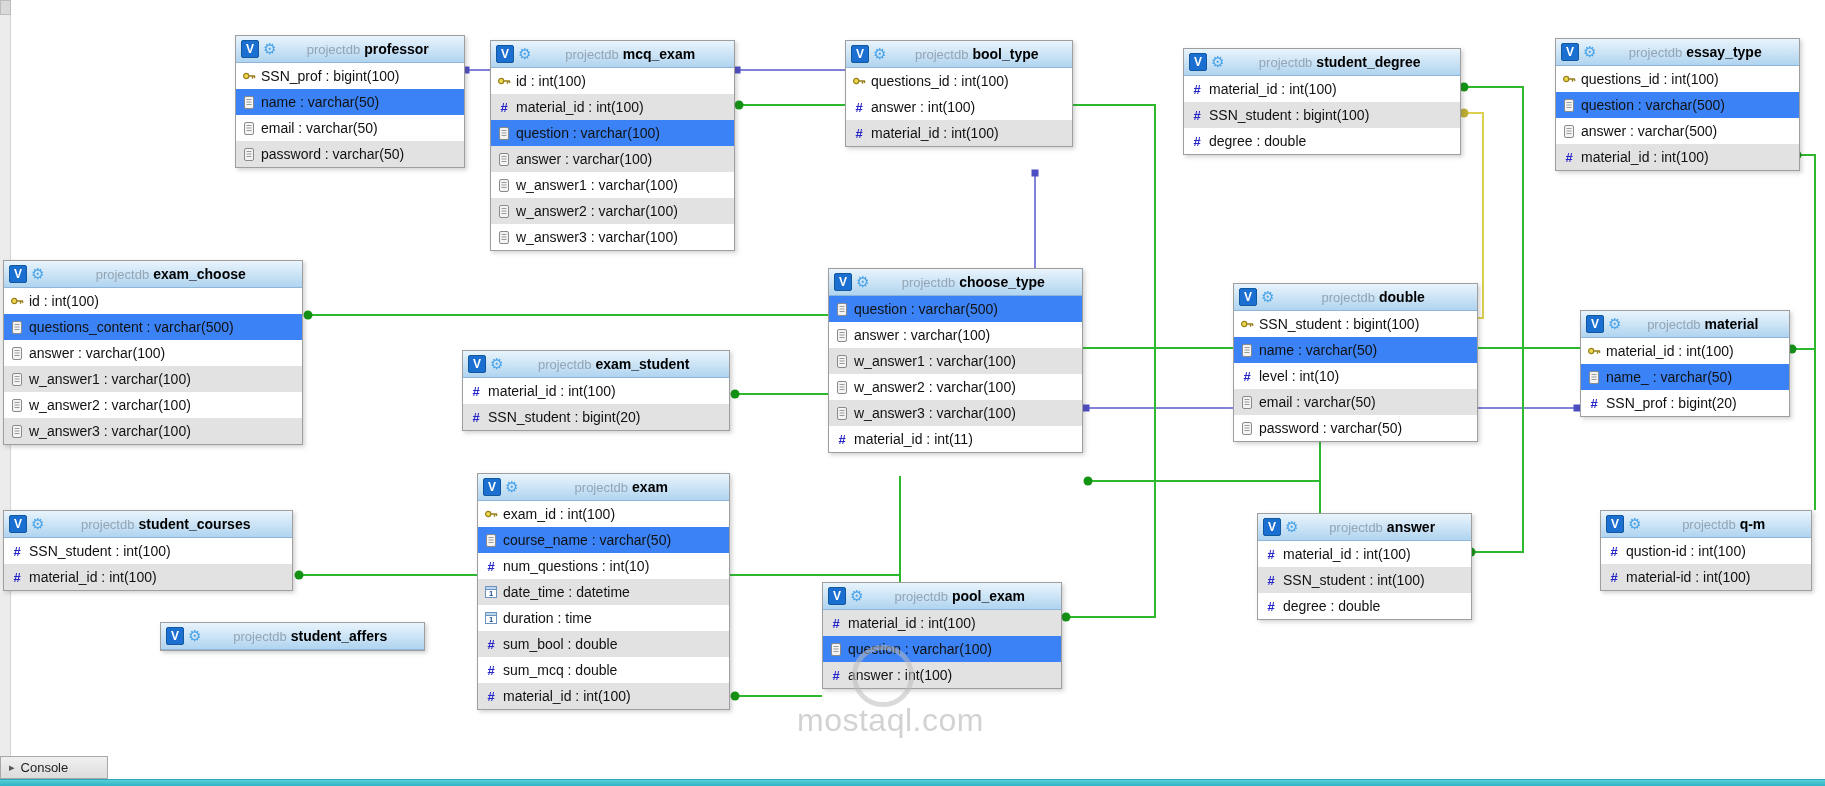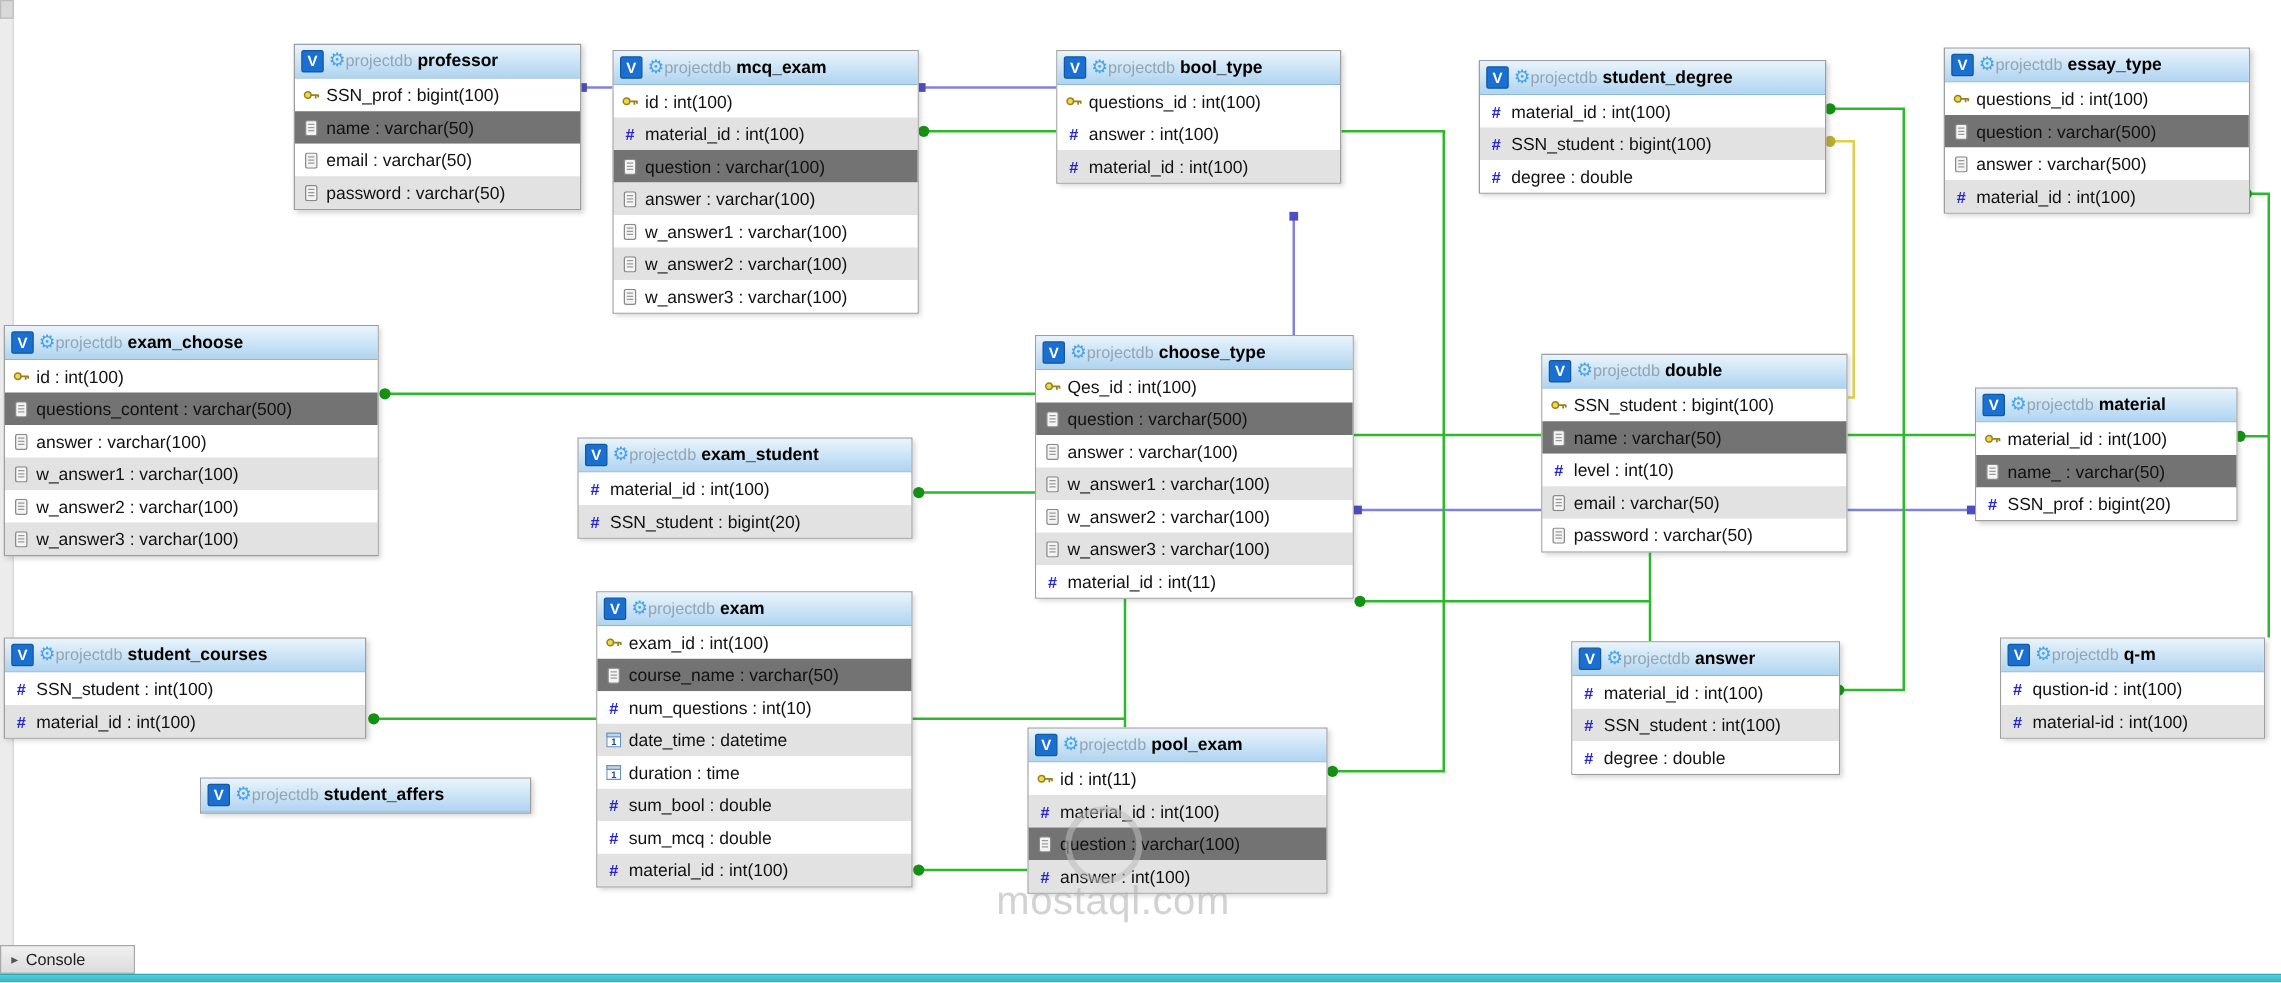--- a/index.html
+++ b/index.html
@@ -16,27 +16,27 @@
     height:26px;display:flex;align-items:center;padding:0 5px;
     background:linear-gradient(#e9f4fc,#b0d4f0);border-bottom:1px solid #8fb6d8;
     cursor:move;
   }
   .vbadge{
     width:16px;height:16px;background:#1a6fd0;border:1px solid #11589e;border-radius:2px;
     color:#fff;font-weight:bold;font-size:12px;line-height:16px;text-align:center;flex:0 0 auto;
     box-sizing:content-box;
   }
   .gear{color:#49a3e8;font-size:15px;line-height:16px;margin-left:4px;flex:0 0 auto}
-  .ttitle{flex:1;white-space:nowrap;overflow:hidden}
+  .ttitle{flex:1;text-align:center;white-space:nowrap;overflow:hidden}
   .schema{color:#93a5b4;font-size:13px}
   .tname{color:#000;font-weight:bold;font-size:14px;margin-left:4px}
   .frow{height:26px;display:flex;align-items:center;padding:0 4px;font-size:14px;color:#111;white-space:nowrap}
   .frow.white{background:#fff}
   .frow.gray{background:#e2e2e2}
-  .frow.pink{background:#737373}
+  .frow.pink{background:#3b82f6}
   .ficon{width:18px;flex:0 0 auto;display:flex;justify-content:center;align-items:center}
   .icon-hash{color:#2626c9;font-weight:bold;font-size:13px}
   .ftext{margin-left:3px}
 
   #left-strip{position:absolute;left:0;top:0;width:10px;height:779px;background:#ececec;border-right:1px solid #d4d4d4;z-index:0}
   #corner-box{position:absolute;left:0;top:0;width:11px;height:15px;background:#d9d9d9;border:1px solid #bcbcbc;box-sizing:border-box;z-index:1}
   #console-bar{
     position:absolute;left:0;bottom:7px;width:108px;height:23px;
     background:linear-gradient(#f0f0f0,#dcdcdc);border:1px solid #a8a8a8;box-sizing:border-box;
     display:flex;align-items:center;padding:0 8px;z-index:4;font-size:13px;color:#222;cursor:pointer;
@@ -375,29 +375,20 @@
         </span>
         <span class="ftext">SSN_student : bigint(20)</span>
       </div>
     </div>
     <div class="dtable" style="left: 828px; top: 268px; width: 255px;">
       <div class="thead">
         <span class="vbadge">V</span>
         <span class="gear">⚙</span>
         <span class="ttitle"><span class="schema">projectdb</span><span class="tname">choose_type</span></span>
       </div>
-      <div class="frow white">
-        <span class="ficon">
-          <svg width="14" height="14" viewBox="0 0 14 14">
-            <circle cx="4.2" cy="7" r="2.6" fill="#ecd94e" stroke="#99801c" stroke-width="1.2"></circle>
-            <path d="M6.8 7 H13 M10.5 7 v2.8 M12.6 7 v2" stroke="#99801c" stroke-width="1.4" fill="none"></path>
-          </svg>
-        </span>
-        <span class="ftext">Qes_id : int(100)</span>
-      </div>
       <div class="frow pink">
         <span class="ficon">
           <svg width="12" height="13" viewBox="0 0 12 13">
             <rect x="1.5" y="0.5" width="9" height="12" rx="1.5" fill="#f4f4f4" stroke="#8a8a8a"></rect>
             <path d="M3.5 3.5 h5 M3.5 6 h5 M3.5 8.5 h5" stroke="#9a9a9a" stroke-width="1"></path>
           </svg>
         </span>
         <span class="ftext">question : varchar(500)</span>
       </div>
       <div class="frow white">
@@ -616,29 +607,20 @@
         <span class="vbadge">V</span>
         <span class="gear">⚙</span>
         <span class="ttitle"><span class="schema">projectdb</span><span class="tname">student_affers</span></span>
       </div>
     </div>
     <div class="dtable" style="left: 822px; top: 582px; width: 240px;">
       <div class="thead">
         <span class="vbadge">V</span>
         <span class="gear">⚙</span>
         <span class="ttitle"><span class="schema">projectdb</span><span class="tname">pool_exam</span></span>
-      </div>
-      <div class="frow white">
-        <span class="ficon">
-          <svg width="14" height="14" viewBox="0 0 14 14">
-            <circle cx="4.2" cy="7" r="2.6" fill="#ecd94e" stroke="#99801c" stroke-width="1.2"></circle>
-            <path d="M6.8 7 H13 M10.5 7 v2.8 M12.6 7 v2" stroke="#99801c" stroke-width="1.4" fill="none"></path>
-          </svg>
-        </span>
-        <span class="ftext">id : int(11)</span>
       </div>
       <div class="frow gray">
         <span class="ficon">
           <span class="icon-hash">#</span>
         </span>
         <span class="ftext">material_id : int(100)</span>
       </div>
       <div class="frow pink">
         <span class="ficon">
           <svg width="12" height="13" viewBox="0 0 12 13">

